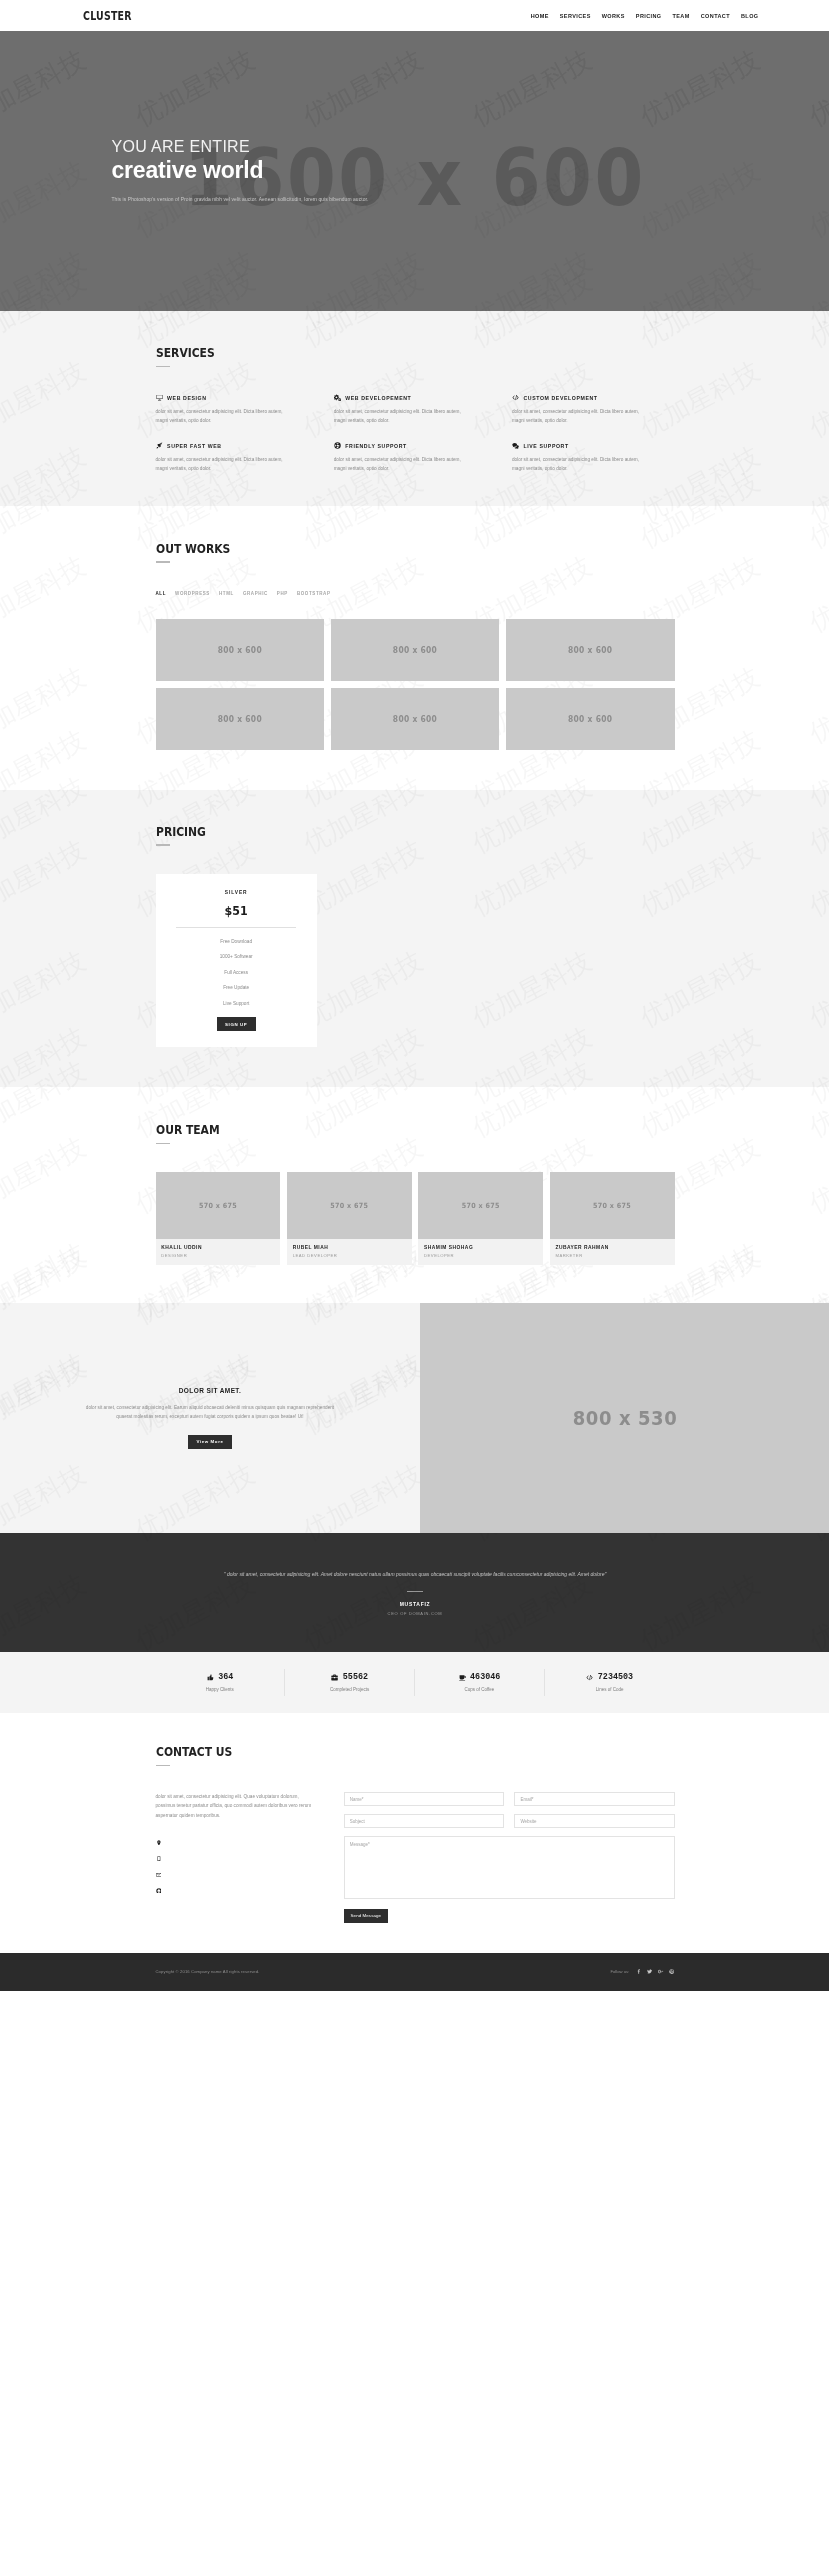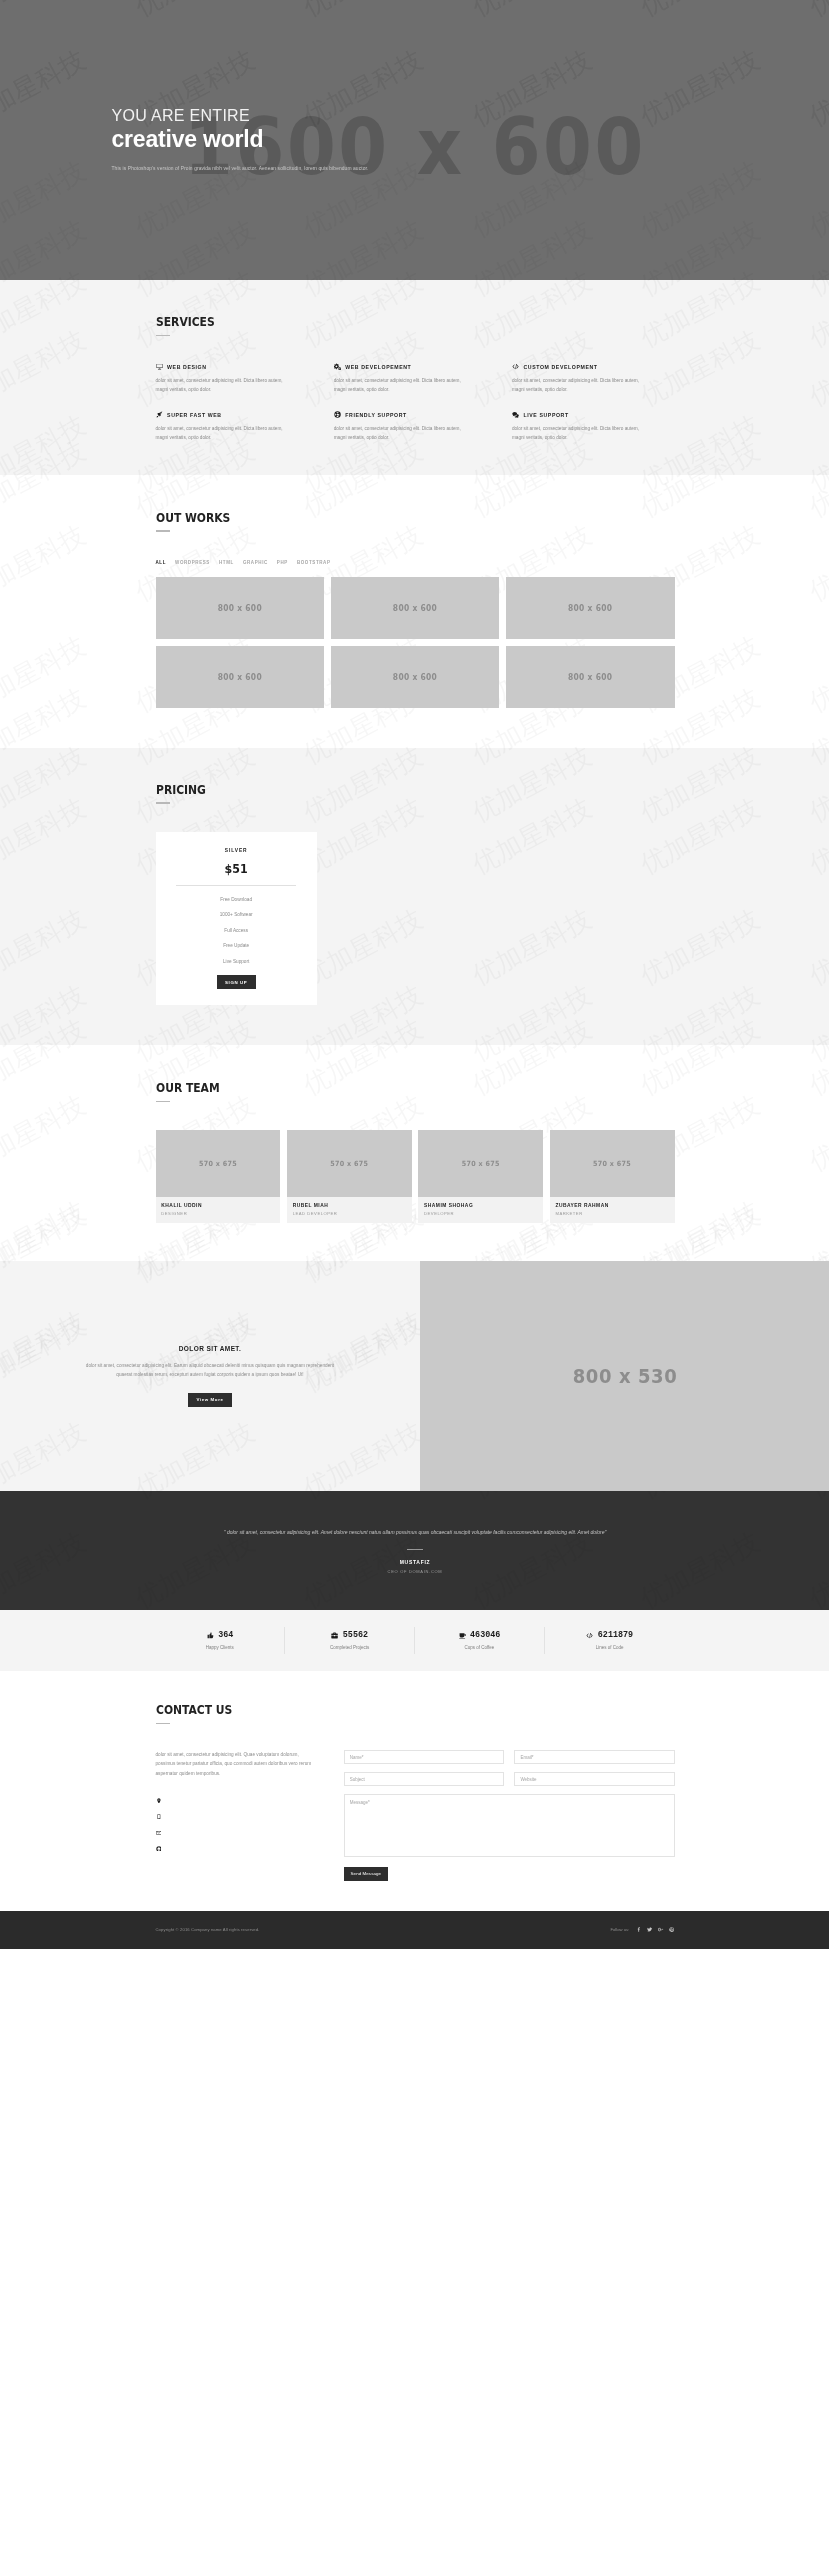--- a/index.html
+++ b/index.html
@@ -90,21 +90,21 @@
   .svc-ic { width: 7.1px; height: 7.1px; display: inline-flex; align-items: center; justify-content: center; color: #1c1c1c; flex: 0 0 auto; }
   .svc-ic svg { width: 7.1px; height: 7.1px; fill: #1c1c1c; }
   .svc-title { font-size: 5.2px; font-weight: bold; letter-spacing: 0.6px; color: #1c1c1c; }
   .svc-body { margin-top: 5.8px; font-size: 4.7px; color: #8a8a8a; line-height: 1.95; max-width: 136px; }
 
   
   #works { padding: 35px 0 40px; }
   .work-filters { display: flex; gap: 9px; align-items: center; margin-top: 28.5px; }
   .work-filters span { font-size: 4.5px; letter-spacing: 0.6px; color: #a7a7a7; font-weight: bold; cursor: pointer; }
   .work-filters span.active { color: #222; }
-  .work-grid { display: grid; grid-template-columns: repeat(3, 1fr); gap: 6.5px; margin-top: 12px; }
+  .work-grid { display: grid; grid-template-columns: repeat(3, 1fr); gap: 6.5px; margin-top: 23px; }
   .ph {
     background: #c9c9c9; display: flex; align-items: center; justify-content: center;
     color: #8d8d8d; font-weight: bold;
     font-family: "DejaVu Sans Condensed","Liberation Sans Narrow","Liberation Sans",sans-serif;
   }
   .work-ph { height: 62px; font-size: 8.4px; letter-spacing: 0.3px; }
 
   
   #pricing { padding: 34px 0 40px; }
   .price-grid { display: grid; grid-template-columns: repeat(3, 1fr); gap: 17.5px; margin-top: 28.5px; }
@@ -189,20 +189,36 @@
   .copy { font-size: 4.2px; color: #8d8d8d; letter-spacing: 0.1px; }
   .follow { display: flex; align-items: center; gap: 5.8px; }
   .follow-lbl { font-size: 4.2px; color: #8d8d8d; margin-right: 1.3px; }
   .follow a svg { width: 5.2px; height: 5.2px; fill: #c8c8c8; display: block; }
 </style>
 </head>
 <body>
 
 <div class="wrap">
 
+  <header class="site-header">
+    <div class="header-inner">
+      <div class="brand-wrap">
+        <div class="brand">CLUSTER</div>
+      </div>
+      <nav class="main-nav">
+        <a href="#">HOME</a>
+        <a href="#">SERVICES</a>
+        <a href="#">WORKS</a>
+        <a href="#">PRICING</a>
+        <a href="#">TEAM</a>
+        <a href="#">CONTACT</a>
+        <a href="#">BLOG</a>
+      </nav>
+    </div>
+  </header>
 
   <section class="hero">
     <div class="hero-ph">1600 x 600</div>
     <div class="hero-inner">
       <div class="hero-sub">YOU ARE ENTIRE</div>
       <div class="hero-title">creative world</div>
       <p class="hero-text">This is Photoshop's version of  Proin gravida nibh vel velit auctor. Aenean sollicitudin, lorem quis bibendum auctor.</p>
     </div>
   </section>
 
@@ -579,21 +595,21 @@
           <div class="count-lbl">Cups of Coffee</div>
         </div>
 
         <div class="count-cell">
           <div class="count-top">
             <span class="count-ic">
                 <svg viewBox="0 0 16 16">
                   <path d="M5.3 3.2L1 8l4.3 4.8.9-.9L2.8 8l3.4-3.9-.9-.9zm5.4 0l-.9.9L13.2 8l-3.4 3.9.9.9L15 8l-4.3-4.8zM9.4 2.3l-2 11.4 1.2.2 2-11.4-1.2-.2z"></path>
                 </svg>
               </span>
-            <span class="count-num">6211879</span>
+            <span class="count-num">7234503</span>
           </div>
           <div class="count-lbl">Lines of Code</div>
         </div>
 
       </div>
     </div>
   </section>
 
   <section id="contact">
     <div class="watermark">

